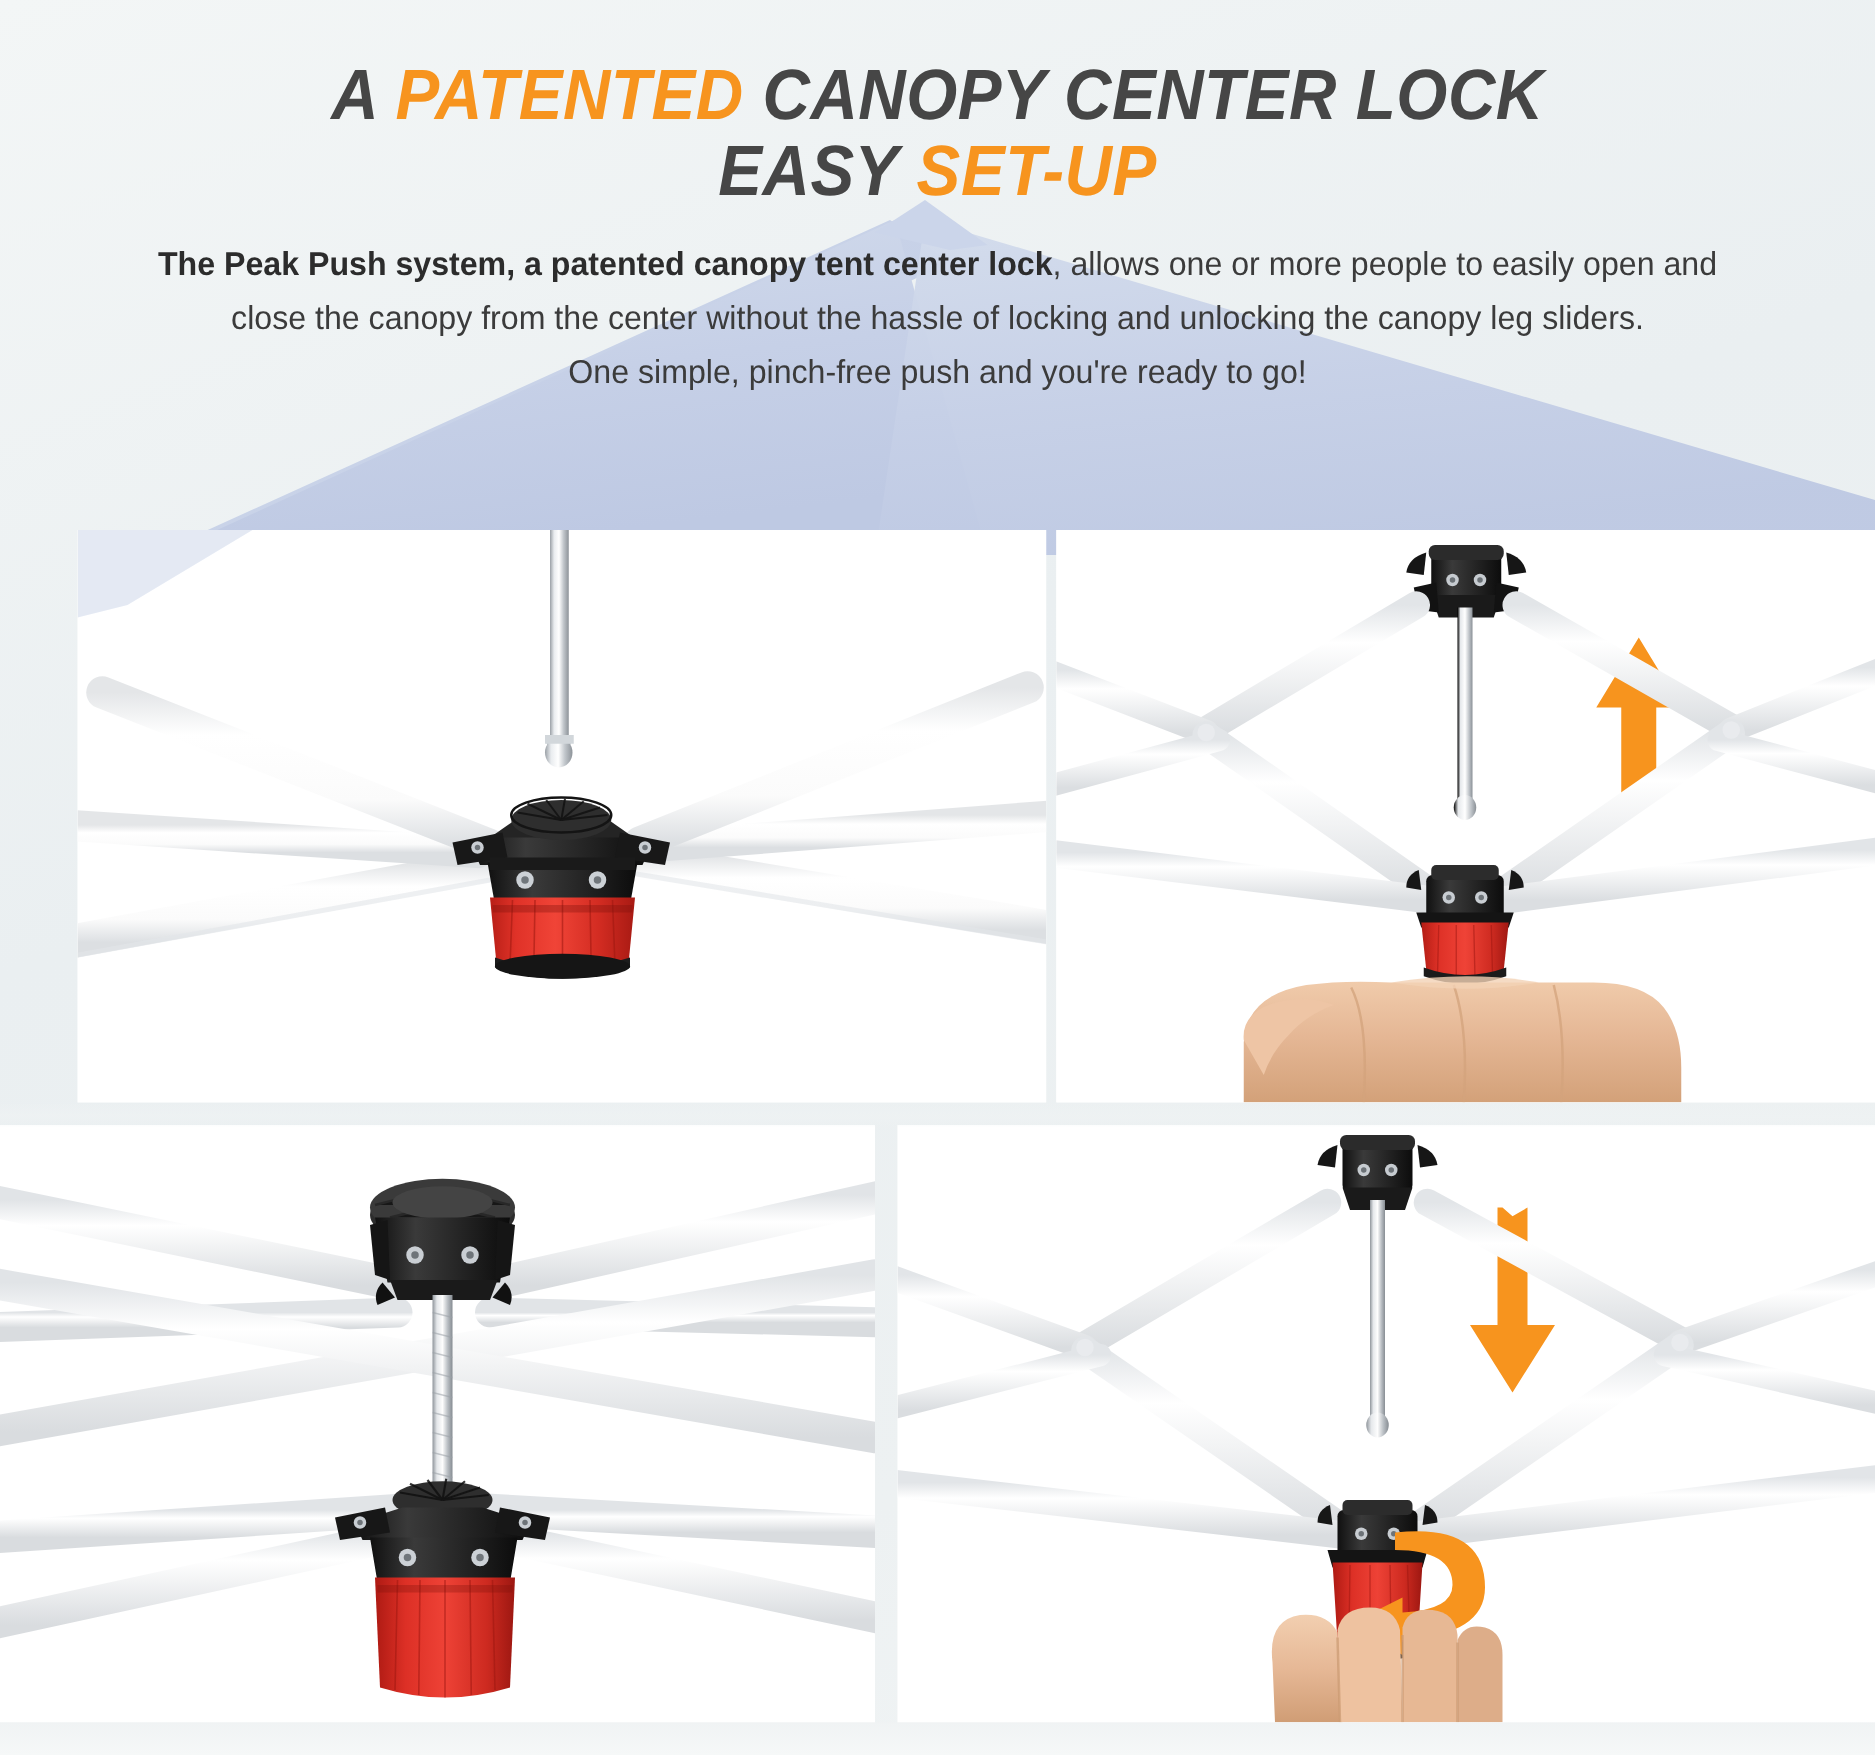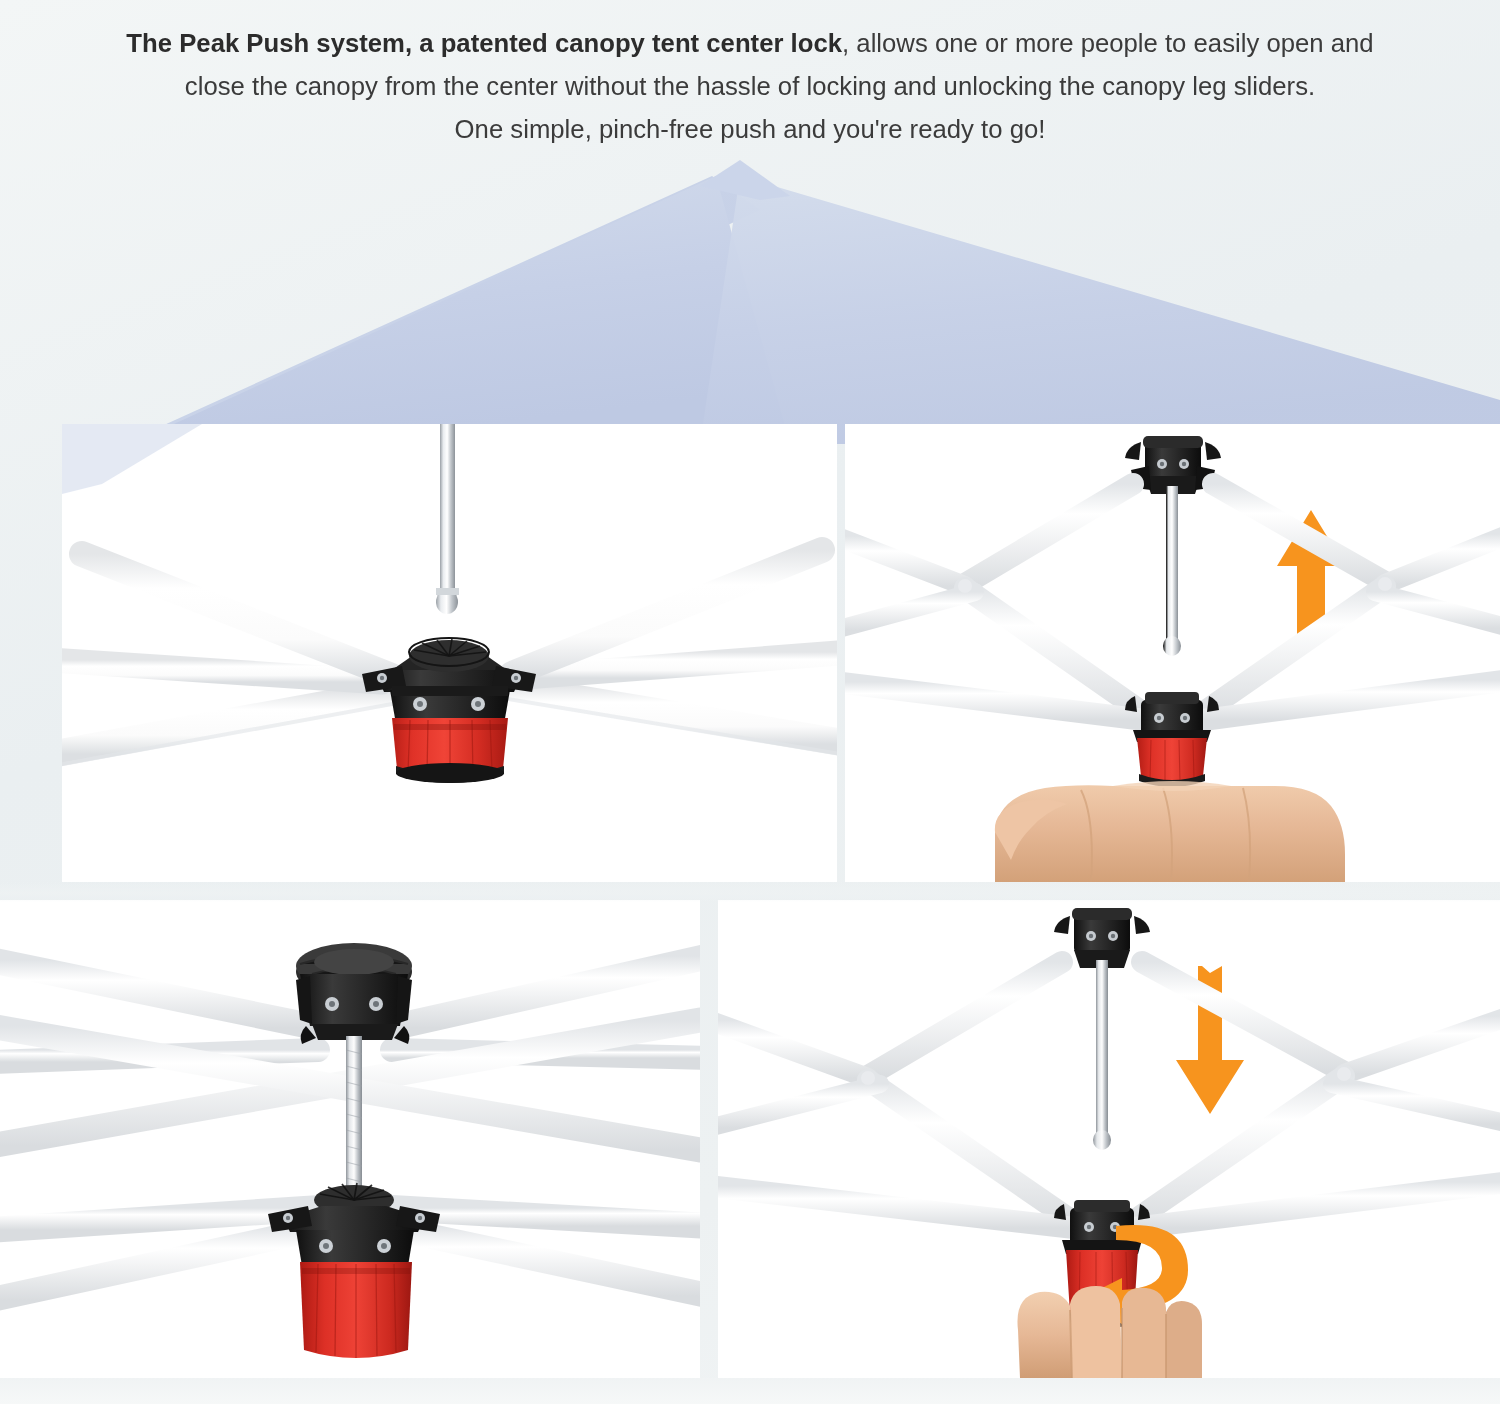--- a/index.html
+++ b/index.html
@@ -137,20 +137,24 @@
     <path d="M 712 176 L 120 445 L 108 470 L 112 540 L 150 500 L 240 452 L 760 210 Z" fill="url(#canopyGrad2)" opacity="0.95"></path>
 
     <path d="M 716 176 L 130 444 L 790 444 Z" fill="url(#canopyGrad)"></path>
 
     <path d="M 740 176 L 1500 400 L 1500 444 L 700 444 Z" fill="url(#canopyGrad)" opacity="0.97"></path>
 
     <path d="M 700 186 L 740 160 L 790 196 L 760 200 Z" fill="#CBD5EA"></path>
   </svg>
 
   <div class="header">
+    <div class="title-block">
+      <div class="title-line"><span>A </span><span class="hi">PATENTED</span><span> CANOPY CENTER LOCK</span></div>
+      <div class="title-line"><span>EASY </span><span class="hi">SET-UP</span></div>
+    </div>
     <div class="subtitle"><span class="b">The Peak Push system, a patented canopy tent center lock</span><span>, allows one or more people to easily open and close the canopy from the center without the hassle of locking and unlocking the canopy leg sliders.</span><br><span>One simple, pinch-free push and you're ready to go!</span></div>
   </div>
 
   <div class="panels">
 
     <div class="panel p-tl">
       <svg viewBox="0 0 775 458" preserveAspectRatio="none">
         <defs>
           <linearGradient id="tubeG" x1="0" y1="0" x2="0" y2="1">
             <stop offset="0%" stop-color="#e4e6e8"></stop>

